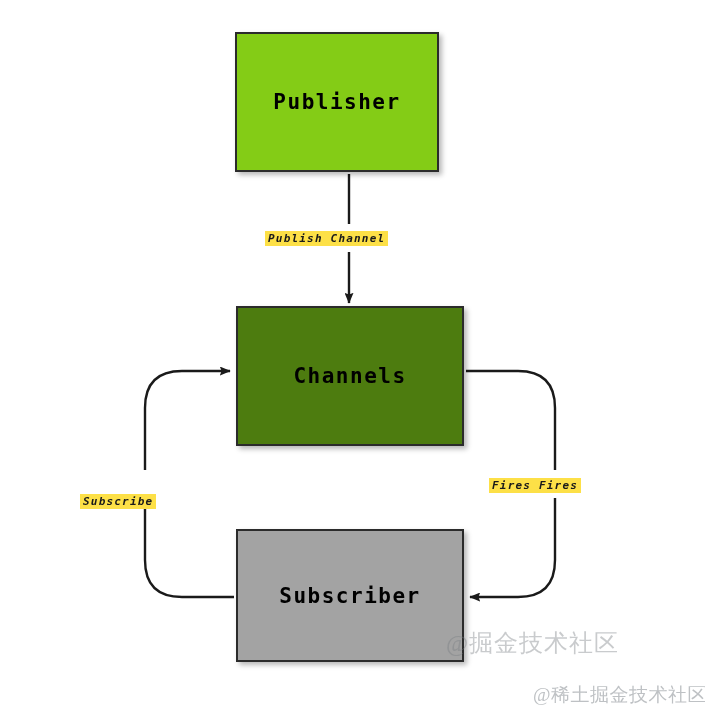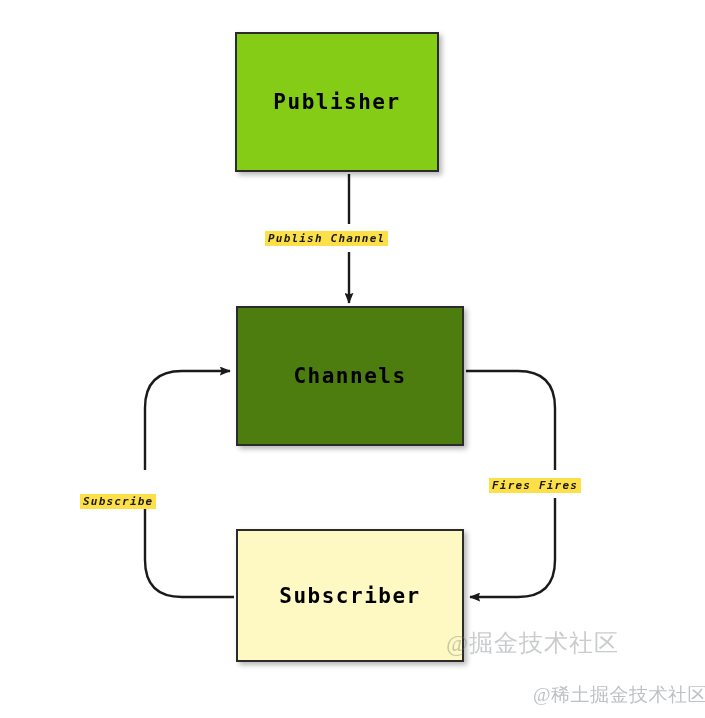--- a/index.html
+++ b/index.html
@@ -50,21 +50,21 @@
     top: 306px;
     width: 228px;
     height: 140px;
     background: #4d7c0f;
   }
   #node-subscriber {
     left: 236px;
     top: 529px;
     width: 228px;
     height: 133px;
-    background: #fef9c3;
+    background: #a3a3a3;
   }
   .edge-label {
     position: absolute;
     font-family: "DejaVu Sans Mono", monospace;
     font-style: italic;
     font-size: 11px;
     font-weight: 700;
     letter-spacing: 1.2px;
     color: #1a1a1a;
     white-space: nowrap;

